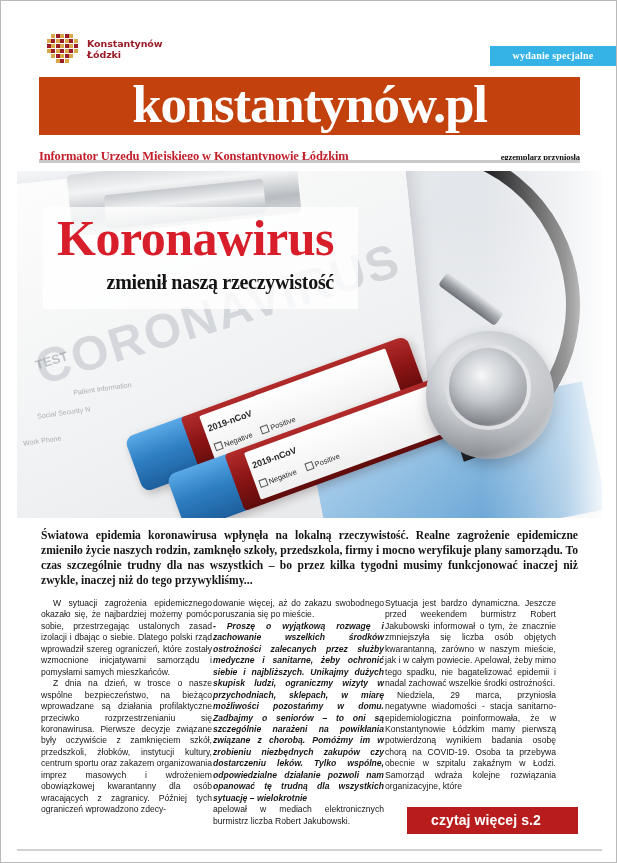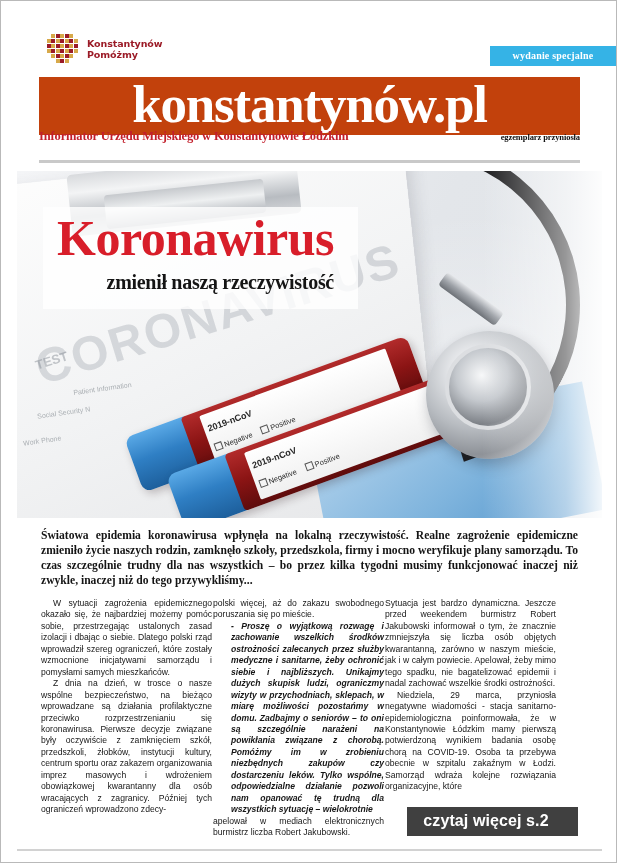--- a/index.html
+++ b/index.html
@@ -76,21 +76,21 @@
     font-weight: bold;
     font-size: 53px;
     line-height: 53px;
     color: #ffffff;
     letter-spacing: -1.2px;
     transform: translateY(-2px);
     white-space: nowrap;
   }
   .subtitle-row {
     position: absolute;
-    left: 38px; top: 128px;
+    left: 38px; top: 148px;
     width: 541px;
     display: flex;
     align-items: baseline;
     justify-content: space-between;
   }
   .subtitle-main {
     font-family: "Liberation Serif", serif;
     font-weight: bold;
     font-size: 12.5px;
     color: #c21f2b;
@@ -320,32 +320,31 @@
     line-height: 11.45px;
     color: #161616;
     text-align: justify;
   }
   .col p { margin: 0; text-indent: 12px; }
   .col p.noind { text-indent: 0; }
   .col p.quote {
     font-style: italic;
     font-weight: bold;
     text-indent: 0;
-    margin-left: 18px;
   }
 
   .cta {
     position: absolute;
     left: 406px; top: 806px;
     width: 171px;
-    background: #404040;
+    background: #b91c1c;
     color: #ffffff;
     font-family: "Liberation Sans", sans-serif;
     font-weight: bold;
-    font-size: 16px;
+    font-size: 14px;
     text-align: center;
     padding: 5px 13px 6px 0;
     letter-spacing: 0.1px;
     box-sizing: border-box;
   }
 
   .rule-bottom {
     position: absolute;
     left: 16px; top: 848px;
     width: 585px;
@@ -398,21 +397,21 @@
               <rect x="14" y="17" width="4" height="4"></rect>
               <rect x="23" y="17" width="4" height="4"></rect>
             <rect x="10" y="22" width="4" height="4"></rect>
               <rect x="19" y="22" width="4" height="4"></rect>
             <rect x="14" y="27" width="4" height="4"></rect>
           </g>
         </svg>
       </span>
       <span class="logo-words">
         <span>Konstantynów</span><br>
-        <span>Pomóżmy</span>
+        <span>Łódzki</span>
       </span>
     </div>
 
     <div class="badge-special">wydanie specjalne</div>
 
     <div class="title-bar">
       <span class="title-text">konstantynów.pl</span>
     </div>
 
     <div class="subtitle-row">
@@ -475,21 +474,21 @@
   <div class="lead">Światowa epidemia koronawirusa wpłynęła na lokalną rzeczywistość. Realne zagrożenie epidemiczne zmieniło życie naszych rodzin, zamknęło szkoły, przedszkola, firmy i mocno weryfikuje plany samorządu. To czas szczególnie trudny dla nas wszystkich – bo przez kilka tygodni musimy funkcjonować inaczej niż zwykle, inaczej niż do tego przywykliśmy...</div>
 
   <div class="cols">
 
     <div class="col">
       <p>W sytuacji zagrożenia epidemicznego okazało się, że najbardziej możemy pomóc sobie, przestrzegając ustalonych zasad izolacji i dbając o siebie. Dlatego polski rząd wprowadził szereg ograniczeń, które zostały wzmocnione inicjatywami samorządu i pomysłami samych mieszkańców.</p>
       <p>Z dnia na dzień, w trosce o nasze wspólne bezpieczeństwo, na bieżąco wprowadzane są działania profilaktyczne przeciwko rozprzestrzenianiu się koronawirusa. Pierwsze decyzje związane były oczywiście z zamknięciem szkół, przedszkoli, żłobków, instytucji kultury, centrum sportu oraz zakazem organizowania imprez masowych i wdrożeniem obowiązkowej kwarantanny dla osób wracających z zagranicy. Później tych ograniczeń wprowadzono zdecy-</p>
     </div>
 
     <div class="col">
-      <p class="noind">polski więcej, aż do zakazu swobodnego poruszania się po mieście.</p>
+      <p class="noind">dowanie więcej, aż do zakazu swobodnego poruszania się po mieście.</p>
       <p class="quote">- Proszę o wyjątkową rozwagę i zachowanie wszelkich środków ostrożności zalecanych przez służby medyczne i sanitarne, żeby ochronić siebie i najbliższych. Unikajmy dużych skupisk ludzi, ograniczmy wizyty w przychodniach, sklepach, w miarę możliwości pozostańmy w domu. Zadbajmy o seniorów – to oni są szczególnie narażeni na powikłania związane z chorobą. Pomóżmy im w zrobieniu niezbędnych zakupów czy dostarczeniu leków. Tylko wspólne, odpowiedzialne działanie pozwoli nam opanować tę trudną dla wszystkich sytuację – wielokrotnie</p>
       <p class="noind">apelował w mediach elektronicznych burmistrz liczba Robert Jakubowski.</p>
     </div>
 
     <div class="col">
       <p class="noind">Sytuacja jest bardzo dynamiczna. Jeszcze przed weekendem burmistrz Robert Jakubowski informował o tym, że znacznie zmniejszyła się liczba osób objętych kwarantanną, zarówno w naszym mieście, jak i w całym powiecie. Apelował, żeby mimo tego spadku, nie bagatelizować epidemii i nadal zachować wszelkie środki ostrożności.</p>
       <p>Niedziela, 29 marca, przyniosła negatywne wiadomości - stacja sanitarno-epidemiologiczna poinformowała, że w Konstantynowie Łódzkim mamy pierwszą potwierdzoną wynikiem badania osobę chorą na COVID-19. Osoba ta przebywa obecnie w szpitalu zakaźnym w Łodzi. Samorząd wdraża kolejne rozwiązania organizacyjne, które</p>
     </div>
   </div>
 

